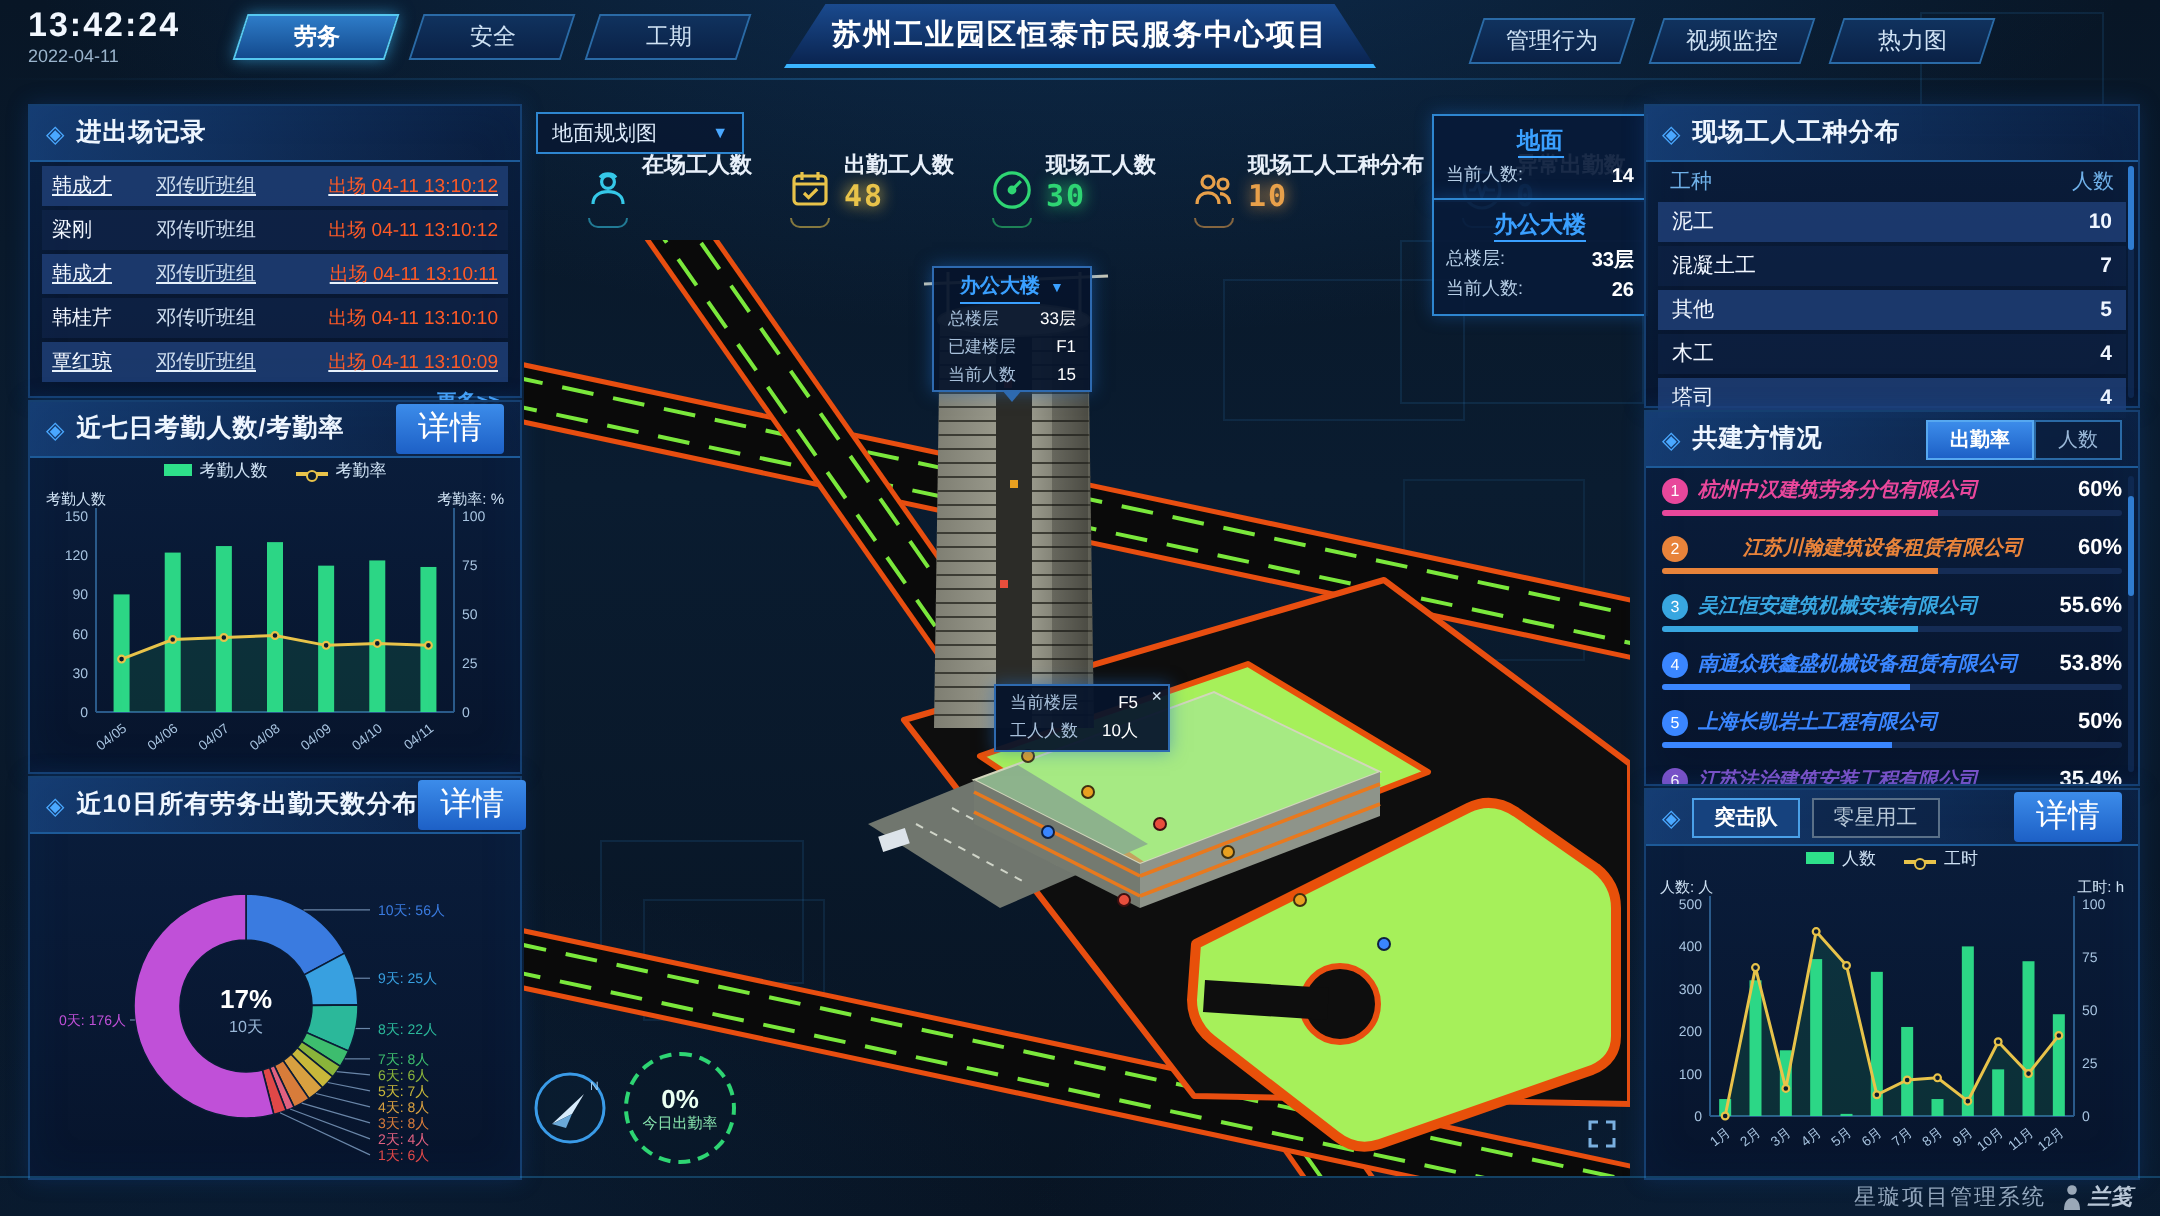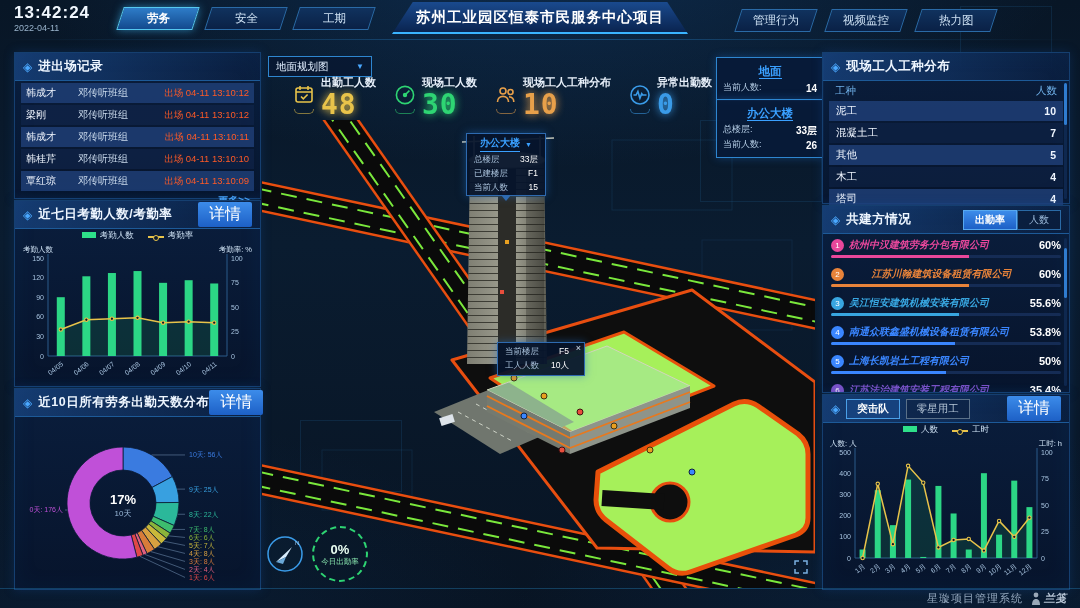--- a/index.html
+++ b/index.html
@@ -37,21 +37,21 @@
     border:1px solid #153f70;box-shadow:0 0 10px rgba(20,80,160,.28), inset 0 0 22px rgba(24,80,150,.10);}
   .ph{height:27px;display:flex;align-items:center;padding:0 8px;
     background:linear-gradient(90deg,rgba(30,84,156,.55),rgba(12,36,78,.15));
     border-bottom:1px solid #1d5a98;}
   .ph-ic{color:#4aa8ff;font-size:12px;line-height:1;}
   .ph-t{font-size:12.5px;font-weight:bold;color:#eef6ff;margin-left:6px;letter-spacing:.5px;white-space:nowrap;}
   .btn-detail{margin-left:auto;font-size:16px;color:#fff;background:linear-gradient(180deg,#3c8cea,#1d60c6);
     padding:2px 11px;border-radius:2px;cursor:pointer;white-space:nowrap;}
   
   .rec-row{height:20px;margin:2px 6px;display:flex;align-items:center;font-size:10px;padding:0 5px;}
-  .rec-row.odd{background:rgba(30,62,118,.85);}
+  .rec-row.odd{background:rgba(30,62,118,.85);text-decoration:underline;}
   .rec-row.even{background:rgba(18,40,80,.55);}
   .rec-name{width:52px;color:#f2f7ff;}
   .rec-team{flex:1;color:#ccdcee;}
   .rec-evt{color:#ff5а26;color:#ff5a26;font-size:9.5px;white-space:nowrap;}
   .rec-more{text-align:right;padding:1px 10px 0 0;font-size:10px;font-weight:bold;color:#4aa8ff;cursor:pointer;}
   
   .legend{height:14px;display:flex;align-items:center;justify-content:center;gap:14px;font-size:8.5px;color:#cfe2f4;}
   .lg-bar{width:14px;height:6px;background:#2ee08a;display:inline-block;margin-right:4px;}
   .lg-line{width:16px;height:0;border-top:2px solid #e8c34a;display:inline-block;margin-right:4px;position:relative;}
   .lg-line::after{content:"";position:absolute;left:5px;top:-3px;width:4px;height:4px;border-radius:50%;background:#0a1a2e;border:1px solid #e8c34a;}
@@ -79,21 +79,21 @@
   .tm-tab.active{background:#16427e;border-color:#4aa0e8;color:#fff;font-weight:bold;}
   
   .dropdown{position:absolute;left:268px;top:56px;width:88px;height:19px;display:flex;align-items:center;justify-content:space-between;
     padding:0 7px;border:1px solid #2e86d0;background:rgba(8,24,50,.88);font-size:10.5px;color:#ddeafa;cursor:pointer;}
   .dropdown .caret{color:#4aa8ff;font-size:8px;}
   .stats{position:absolute;left:292px;top:75px;display:flex;align-items:flex-start;gap:17px;}
   .stat{display:flex;gap:5px;}
   .stat-icw{display:flex;flex-direction:column;align-items:center;margin-top:8px;}
   .ic-base{width:18px;height:4px;border:1px solid currentColor;border-top:none;border-radius:0 0 9px 9px;opacity:.55;margin-top:2px;}
   .stat-lb{font-size:11px;font-weight:bold;color:#e8f0fa;white-space:nowrap;}
-  .stat-val{font-family:"DejaVu Sans Mono",monospace;font-size:28px;font-weight:bold;line-height:1;letter-spacing:1px;margin-top:1px;text-shadow:0 0 8px currentColor;}
+  .stat-val{font-family:"DejaVu Sans Mono",monospace;font-size:15px;font-weight:bold;line-height:1;letter-spacing:1px;margin-top:1px;text-shadow:0 0 8px currentColor;}
   .tipbox{position:absolute;background:rgba(6,20,44,.94);border:1px solid #2e6ab0;box-shadow:0 0 8px rgba(30,110,200,.5);z-index:5;}
   .tip-title{display:flex;align-items:center;justify-content:center;gap:5px;padding:2px 4px 1px;}
   .tip-title b{color:#3aa0ff;font-size:10px;border-bottom:1px solid #3aa0ff;padding-bottom:1px;}
   .tip-caret{color:#3aa0ff;font-size:7px;}
   .tip-row{display:flex;justify-content:space-between;padding:1px 7px;font-size:8.5px;color:#a8c0da;}
   .tip-row b{color:#fff;font-weight:normal;}
   .tip-close{position:absolute;right:3px;top:1px;font-size:9px;color:#cfe0f0;cursor:pointer;line-height:1;}
   .pointer{position:absolute;left:50%;bottom:-6px;margin-left:-5px;width:0;height:0;border-left:5px solid transparent;border-right:5px solid transparent;border-top:6px solid #2e6ab0;}
   .info-card{position:absolute;left:716px;width:94px;border:1px solid #2e86d0;background:rgba(8,26,56,.92);padding:3px 6px 4px;box-shadow:0 0 8px rgba(30,110,200,.4);}
   .ic-title{text-align:center;margin-bottom:2px;}
@@ -285,20 +285,34 @@
         <text x="104" y="99" text-anchor="middle" font-size="8" fill="#9ab8d8">10天</text>
       </svg>
   </div>
 
   <div class="dropdown">
     <span>地面规划图</span>
     <span class="caret">▼</span>
   </div>
 
   <div class="stats" id="statRow">
+      <div class="stat" style="color: rgb(53, 200, 232);">
+        <div class="stat-icw">
+          <svg width="24" height="24" viewBox="0 0 24 24" fill="none" stroke="currentColor" stroke-width="1.6">
+            <circle cx="12" cy="8" r="3.2"></circle>
+            <path d="M8,5.8 a4.5,3.4 0 0 1 8,0"></path>
+            <path d="M4.5,19 c0,-4.2 3.2,-6.2 7.5,-6.2 s7.5,2 7.5,6.2"></path>
+          </svg>
+          <span class="ic-base"></span>
+        </div>
+        <div>
+          <div class="stat-lb">在场工人数</div>
+          <div class="stat-val" style="color: rgb(53, 200, 232);"></div>
+        </div>
+      </div>
       <div class="stat" style="color: rgb(232, 195, 74);">
         <div class="stat-icw">
           <svg width="24" height="24" viewBox="0 0 24 24" fill="none" stroke="currentColor" stroke-width="1.6">
             <rect x="4" y="5" width="16" height="14" rx="2"></rect>
             <path d="M4,9 h16 M8,3 v4 M16,3 v4"></path>
             <path d="M9,13.5 l2.3,2.3 L15.6,11.5"></path>
           </svg>
           <span class="ic-base"></span>
         </div>
         <div>

